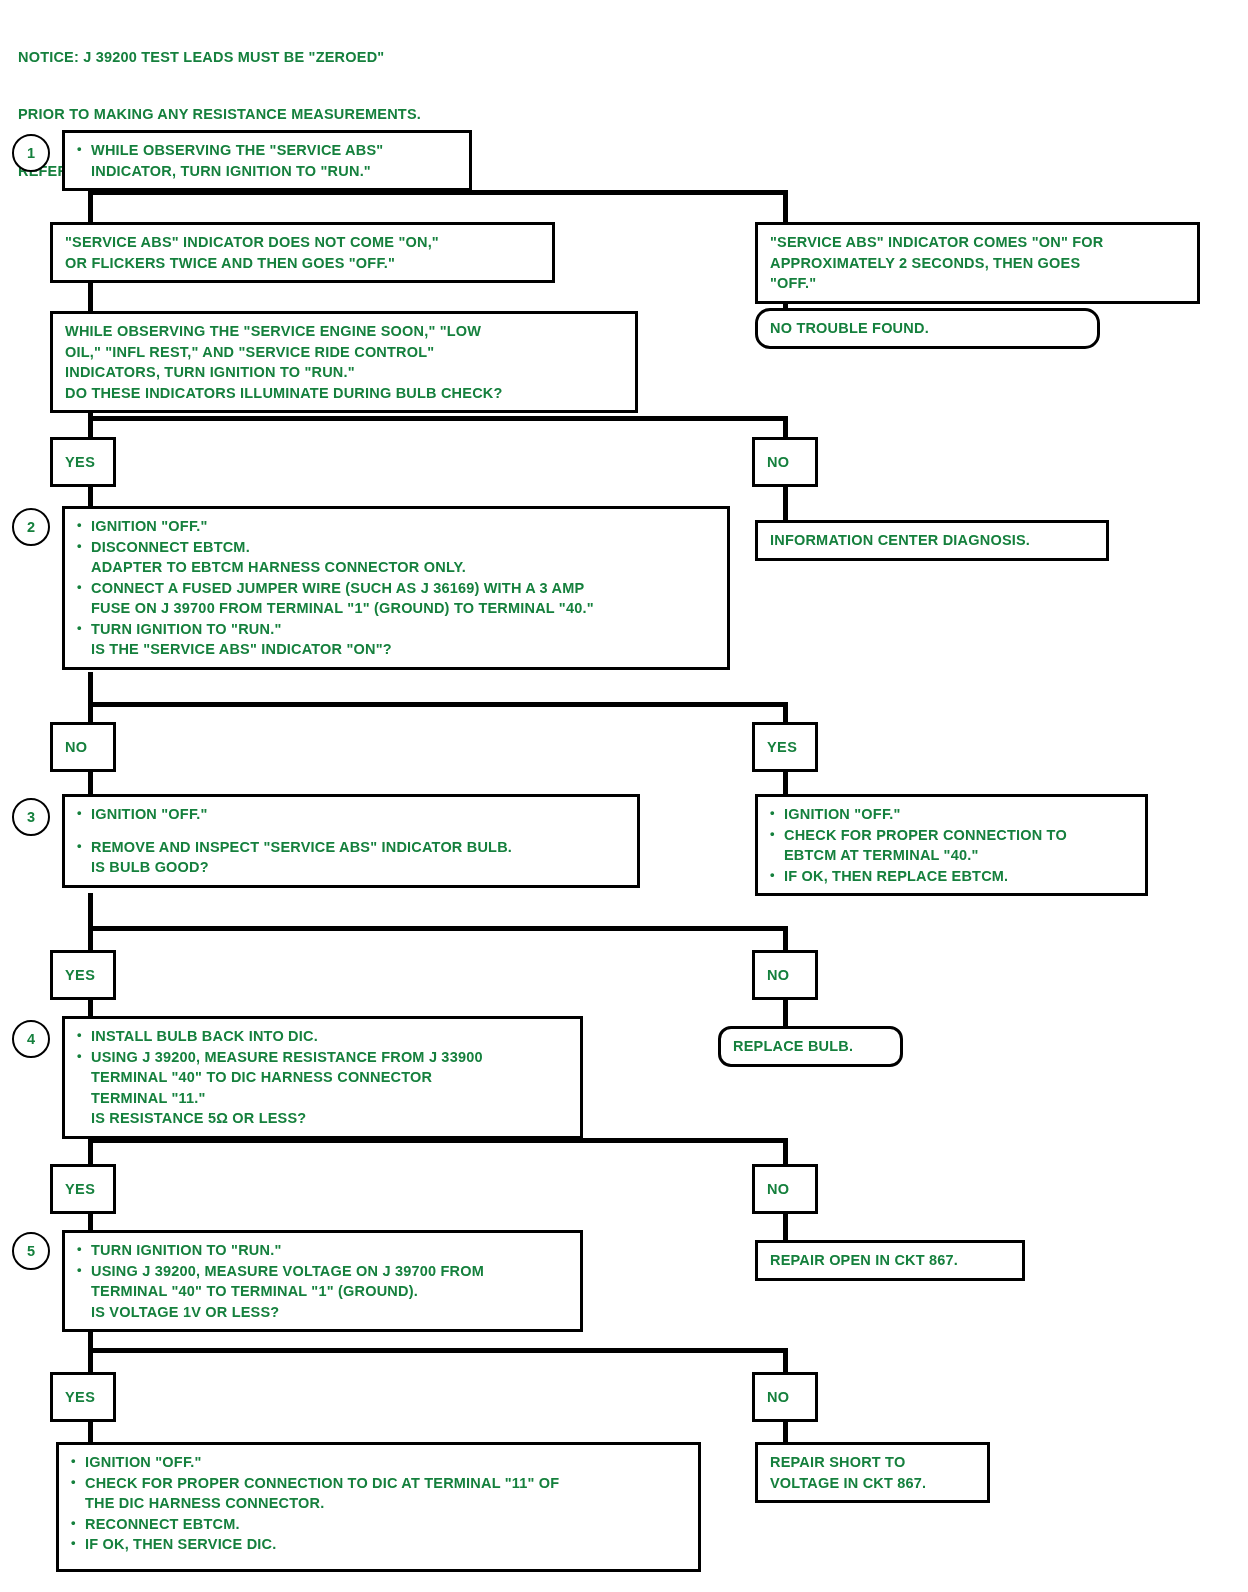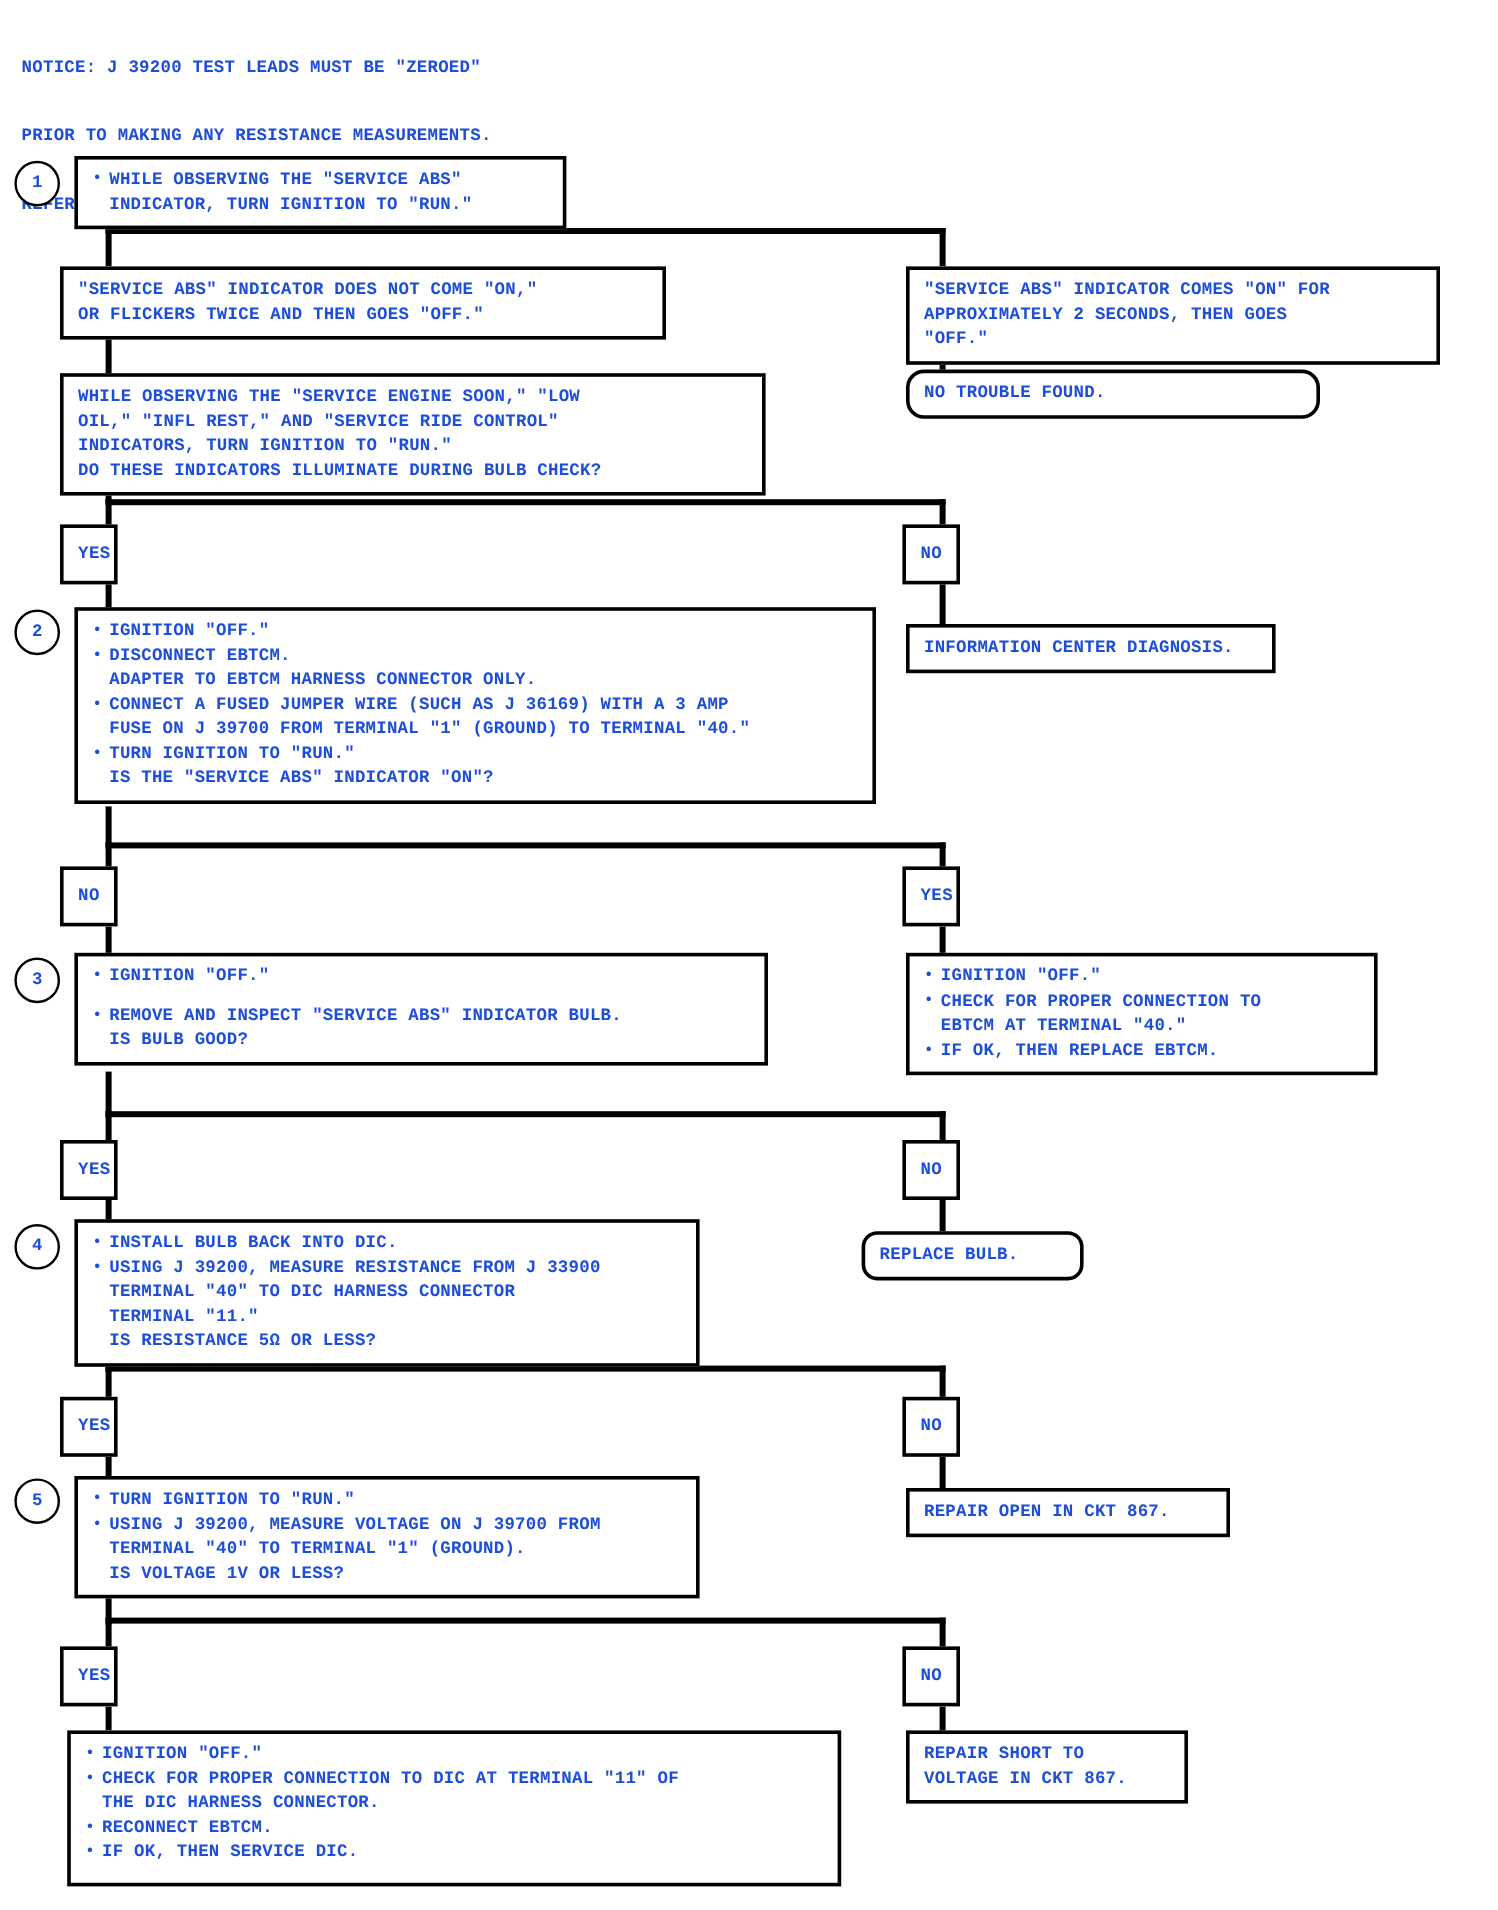--- a/index.html
+++ b/index.html
@@ -5,22 +5,22 @@
   html, body {
     margin: 0;
     padding: 0;
     background: #ffffff;
   }
   #page {
     position: relative;
     width: 1248px;
     height: 1592px;
     background: #ffffff;
-    font-family: Liberation Mono, monospace;
-    color: #1d4ed8;
+    font-family: Liberation Sans, sans-serif;
+    color: #15803d;
     overflow: hidden;
   }
 
   
   .notice {
     position: absolute;
     left: 18px;
     top: 10px;
     font-size: 14.5px;
     font-weight: bold;
@@ -47,21 +47,21 @@
     position: absolute;
     box-sizing: border-box;
     border: 3px solid #000;
     background: #fff;
     font-size: 14.5px;
     font-weight: bold;
     letter-spacing: 0.4px;
     display: flex;
     align-items: center;
     padding-left: 12px;
-    width: 48px;
+    width: 66px;
     height: 50px;
   }
 
   
   ul.bl {
     list-style: none;
     margin: 0;
     padding: 0;
   }
   ul.bl li {
@@ -209,21 +209,21 @@
       <li>IGNITION "OFF."</li>
       <li>DISCONNECT EBTCM.</li>
       <li class="nobullet">ADAPTER TO EBTCM HARNESS CONNECTOR ONLY.</li>
       <li>CONNECT A FUSED JUMPER WIRE (SUCH AS J 36169) WITH A 3 AMP</li>
       <li class="nobullet">FUSE ON J 39700 FROM TERMINAL "1" (GROUND) TO TERMINAL "40."</li>
       <li>TURN IGNITION TO "RUN."</li>
       <li class="nobullet">IS THE "SERVICE ABS" INDICATOR "ON"?</li>
     </ul>
   </div>
 
-  <div class="box" style="left:755px; top:520px; width:308px;">
+  <div class="box" style="left:755px; top:520px; width:354px;">
     <div class="plain">INFORMATION CENTER DIAGNOSIS.</div>
   </div>
 
   <div class="tile" style="left:50px; top:722px;">NO</div>
   <div class="tile" style="left:752px; top:722px;">YES</div>
 
   <div class="stepnum" style="left:12px; top:798px;">3</div>
   <div class="box" style="left:62px; top:794px; width:578px;">
     <ul class="bl">
       <li>IGNITION "OFF."</li>

